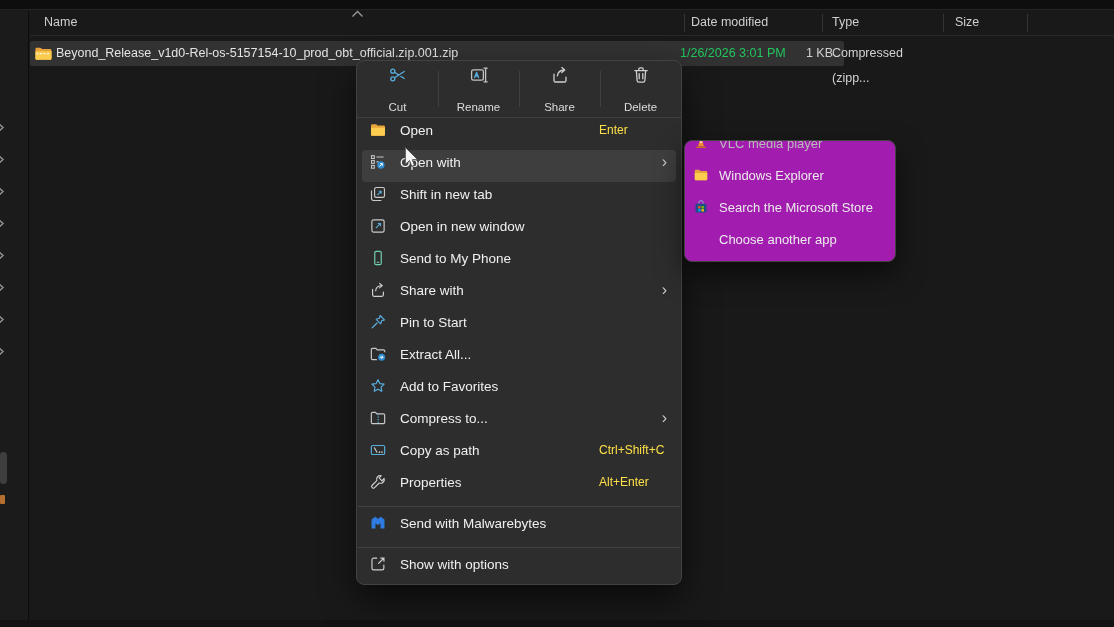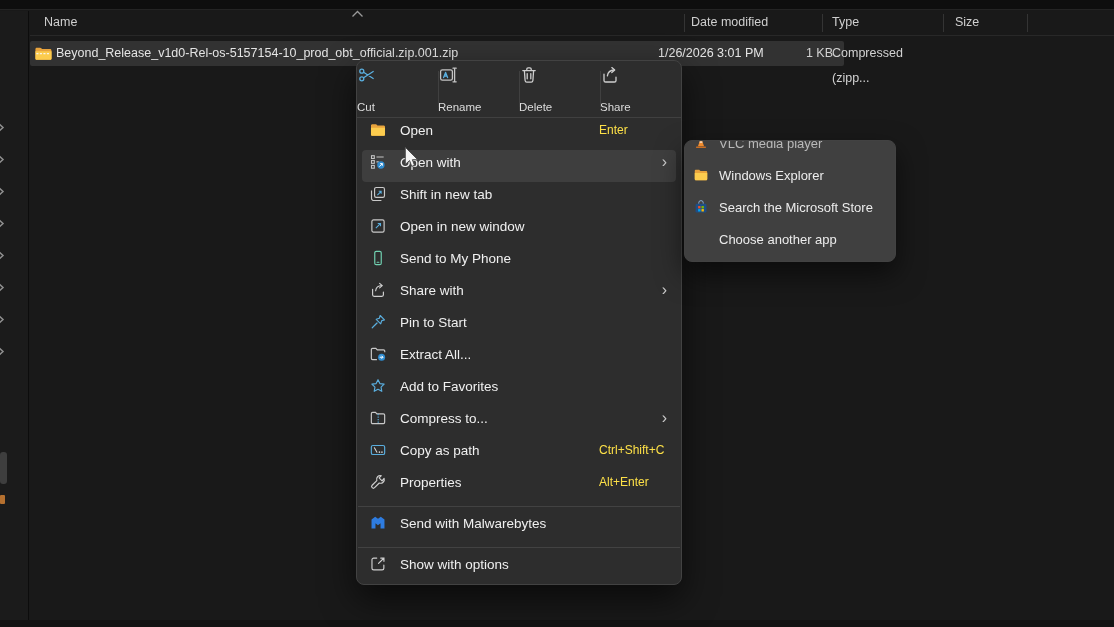--- a/index.html
+++ b/index.html
@@ -25,51 +25,51 @@
   .hdr-cell { position:absolute; top:4px; white-space:nowrap; }
   .hdr-sep { position:absolute; top:3px; width:1px; height:18px; background:#343434; }
   .header-underline { position:absolute; left:30px; top:35px; width:1084px; height:1px; background:#282828; }
   .sort-caret { position:absolute; left:351px; top:4px; width:13px; height:8px; }
 
   
   .file-row { position:absolute; left:30px; top:41px; width:814px; height:25px;
     background:#323232; border-radius:2px; font-size:12.5px; }
   .file-row .fr-icon { position:absolute; left:4px; top:4px; width:19px; height:17px; }
   .file-row .fr-name { position:absolute; left:26px; top:0; line-height:25px; color:#e4e4e4; white-space:nowrap; max-width:630px; overflow:hidden; }
-  .file-row .fr-date { position:absolute; left:628px; top:0; line-height:25px; color:#e5e5e5; }
+  .file-row .fr-date { position:absolute; left:650px; top:0; line-height:25px; color:#22c55e; }
   .file-row .fr-type { position:absolute; left:802px; top:0; line-height:25px; color:#d2d2d2; }
   .file-row .fr-size { position:absolute; right:11px; top:0; line-height:25px; color:#d2d2d2; }
 
   
   .context-menu { position:absolute; left:356px; top:60px; width:326px;
     background:#2d2d2d; border:1px solid #424242; border-radius:8px;
     box-shadow:0 14px 34px rgba(0,0,0,.6); z-index:5; overflow:hidden; }
   .toolbar { display:flex; height:57px; border-bottom:1px solid #404040; align-items:stretch; }
-  .tb-cell { flex:1; display:flex; flex-direction:column; justify-content:center;
+  .tb-cell { flex:1; display:flex; flex-direction:column; align-items:center; justify-content:center;
     gap:16px; position:relative; cursor:default; }
   .tb-cell + .tb-cell::before { content:""; position:absolute; left:0; top:10px; bottom:10px;
     width:1px; background:#404040; }
   .tb-cell .tb-icon { width:20px; height:20px; }
   .tb-cell .tb-icon svg { width:100%; height:100%; }
   .tb-cell .tb-label { font-size:11.5px; color:#dcdcdc; }
 
   .menu-list { padding:0; }
   .menu-item { height:32px; display:flex; align-items:center; margin:0 5px;
     padding:0 9px 8px 7px; border-radius:4px; position:relative;
     font-size:13.5px; color:#f0f0f0; white-space:nowrap; }
   .menu-item.highlighted { background:#3e3e3e; }
   .mi-icon { width:18px; height:18px; margin-right:13px; flex:none; }
   .mi-icon svg { width:100%; height:100%; }
   .mi-shortcut { position:absolute; left:237px; color:#fde047; font-size:12px; }
   .mi-chevron { position:absolute; right:9px; color:#c9c9c9; font-size:16px; line-height:1; }
   .menu-sep { height:1px; background:#424242; margin:4px 1px; }
 
   
   .submenu { position:absolute; left:684px; top:140px; width:212px; height:122px;
-    background:#404040; border:1px solid #424242; border-radius:8px;
+    background:#a21caf; border:1px solid #424242; border-radius:8px;
     box-shadow:0 12px 28px rgba(0,0,0,.55); z-index:6; overflow:hidden; }
   .submenu-inner { margin-top:-14px; padding-bottom:6px; }
   .sub-item { height:32px; display:flex; align-items:center; margin:0 4px;
     padding:0 10px 0 4px; border-radius:4px; font-size:13px; color:#ececec; white-space:nowrap; }
   .si-icon { width:16px; height:16px; margin-right:10px; flex:none; }
   .si-icon svg { width:100%; height:100%; }
   .sub-item.dim { color:#b9b9b9; }
 
   .cursor { position:absolute; left:404px; top:146px; width:15px; height:24px; z-index:9; }
   .bottom-bar { position:absolute; left:0; bottom:0; width:1114px; height:7px; background:#121212; }
@@ -158,39 +158,39 @@
               <rect x="2.6" y="4.8" width="11.8" height="10.4" rx="1.8" stroke="#c4c4c4"></rect>
               <path d="M5.6 12.6l2-5.2 2 5.2M6.3 11h2.6" stroke="#5aaede" stroke-linecap="round" stroke-linejoin="round"></path>
               <path d="M16.6 3.2v13.6M15 3.2h3.2M15 16.8h3.2" stroke="#c4c4c4" stroke-linecap="round"></path>
             </g>
           </svg></span>
     <span class="tb-label">Rename</span>
   </div>
 
   <div class="tb-cell">
     <span class="tb-icon"><svg viewBox="0 0 20 20">
+            <g fill="none" stroke="#cfcfcf" stroke-width="1.3" stroke-linecap="round" stroke-linejoin="round">
+              <path d="M4 9.2v6.2c0 .9.7 1.6 1.6 1.6h8.8c.9 0 1.6-.7 1.6-1.6v-3.2"></path>
+              <path d="M7.4 10.8c.4-3.2 2.9-5.6 6.8-5.8"></path>
+              <path d="M11.8 2.6l2.9 2.5-2.9 2.5"></path>
+            </g>
+          </svg></span>
+    <span class="tb-label">Share</span>
+  </div>
+
+  <div class="tb-cell">
+    <span class="tb-icon"><svg viewBox="0 0 20 20">
             <g fill="none" stroke="#cfcfcf" stroke-width="1.3" stroke-linecap="round">
               <path d="M3.8 5.6h12.4"></path>
               <path d="M7.8 5.4V4.1c0-.7.6-1.3 1.3-1.3h1.8c.7 0 1.3.6 1.3 1.3v1.3"></path>
               <path d="M5.4 5.8l.7 9.7c.1.9.8 1.6 1.7 1.6h4.4c.9 0 1.6-.7 1.7-1.6l.7-9.7"></path>
               <path d="M8.2 8.6v5.2M11.8 8.6v5.2"></path>
             </g>
           </svg></span>
     <span class="tb-label">Delete</span>
-  </div>
-
-  <div class="tb-cell">
-    <span class="tb-icon"><svg viewBox="0 0 20 20">
-            <g fill="none" stroke="#cfcfcf" stroke-width="1.3" stroke-linecap="round" stroke-linejoin="round">
-              <path d="M4 9.2v6.2c0 .9.7 1.6 1.6 1.6h8.8c.9 0 1.6-.7 1.6-1.6v-3.2"></path>
-              <path d="M7.4 10.8c.4-3.2 2.9-5.6 6.8-5.8"></path>
-              <path d="M11.8 2.6l2.9 2.5-2.9 2.5"></path>
-            </g>
-          </svg></span>
-    <span class="tb-label">Share</span>
   </div>
 </div>
   <div class="menu-list" id="menu-list">
   <div class="menu-item">
     <span class="mi-icon"><svg viewBox="0 0 20 20">
             <path d="M2.2 5.1c0-.9.7-1.6 1.6-1.6h3.3c.4 0 .9.2 1.2.5l1.1 1.1h6.8c.9 0 1.6.7 1.6 1.6v8.2c0 .9-.7 1.6-1.6 1.6H3.8c-.9 0-1.6-.7-1.6-1.6z" fill="#e8a33d"></path>
             <path d="M2.2 7.6h15.6v7.3c0 .9-.7 1.6-1.6 1.6H3.8c-.9 0-1.6-.7-1.6-1.6z" fill="#fccc4e"></path>
           </svg></span>
     <span class="mi-label">Open</span>
     <span class="mi-shortcut">Enter</span>

